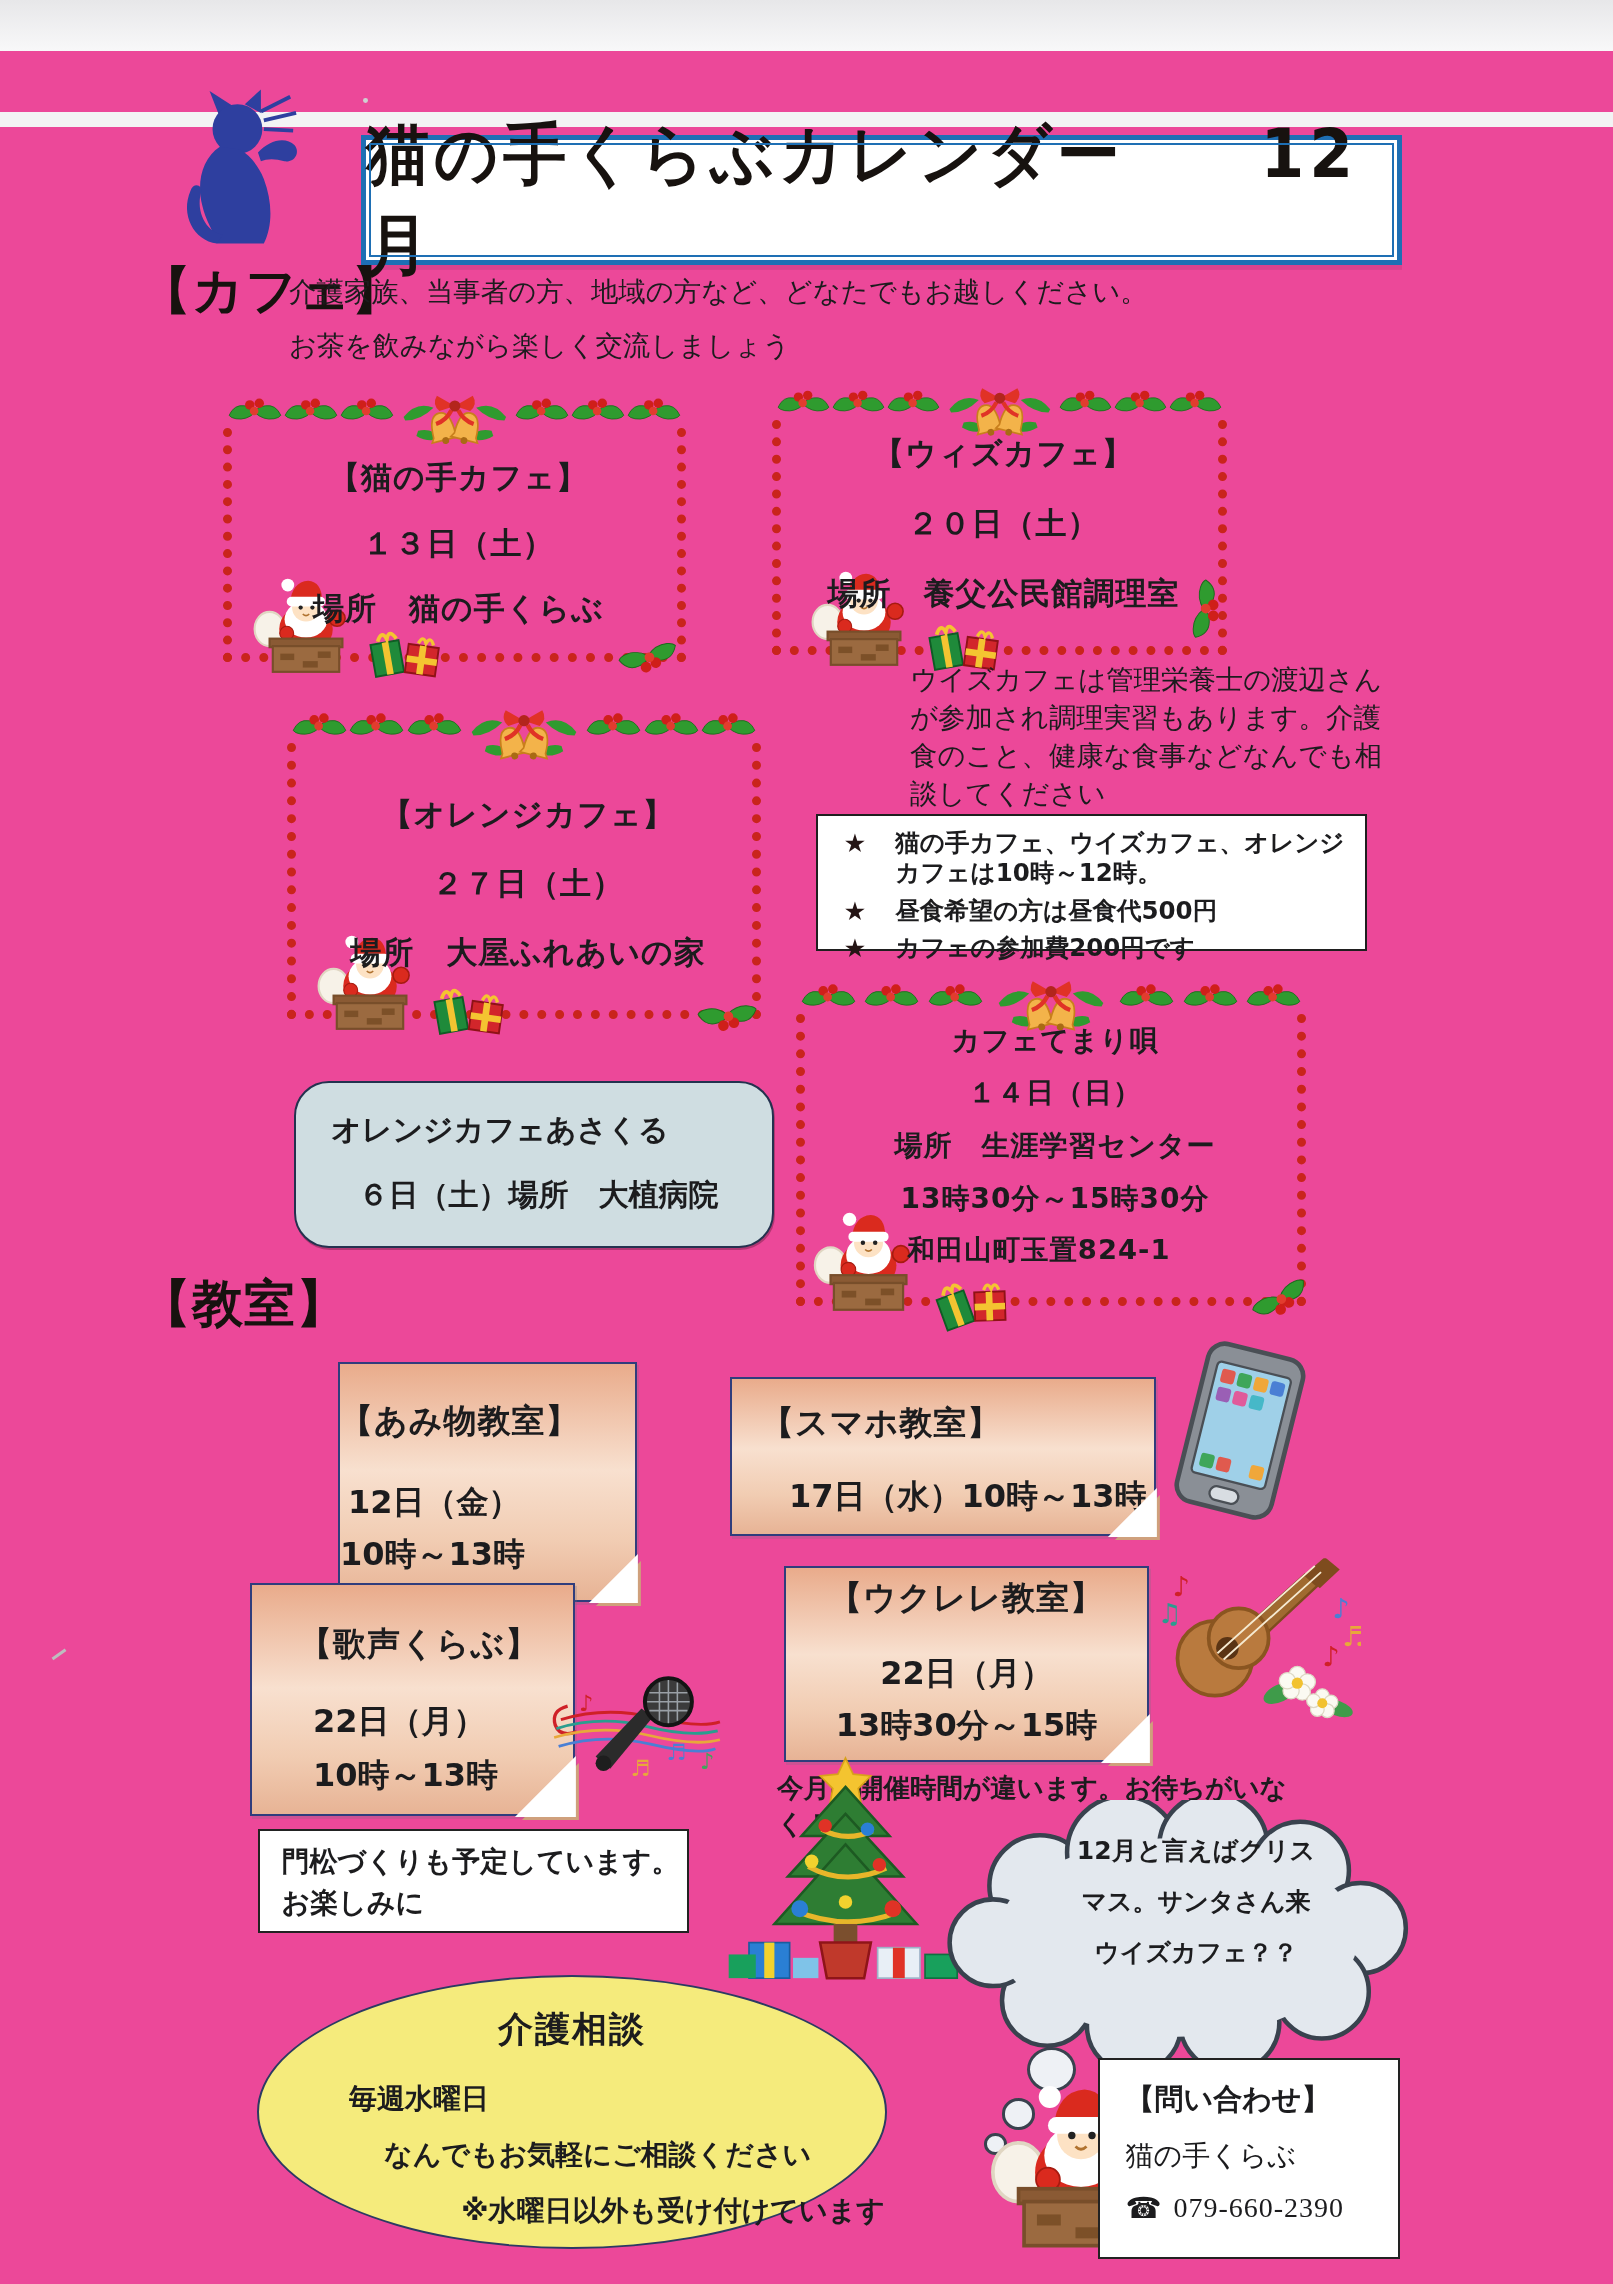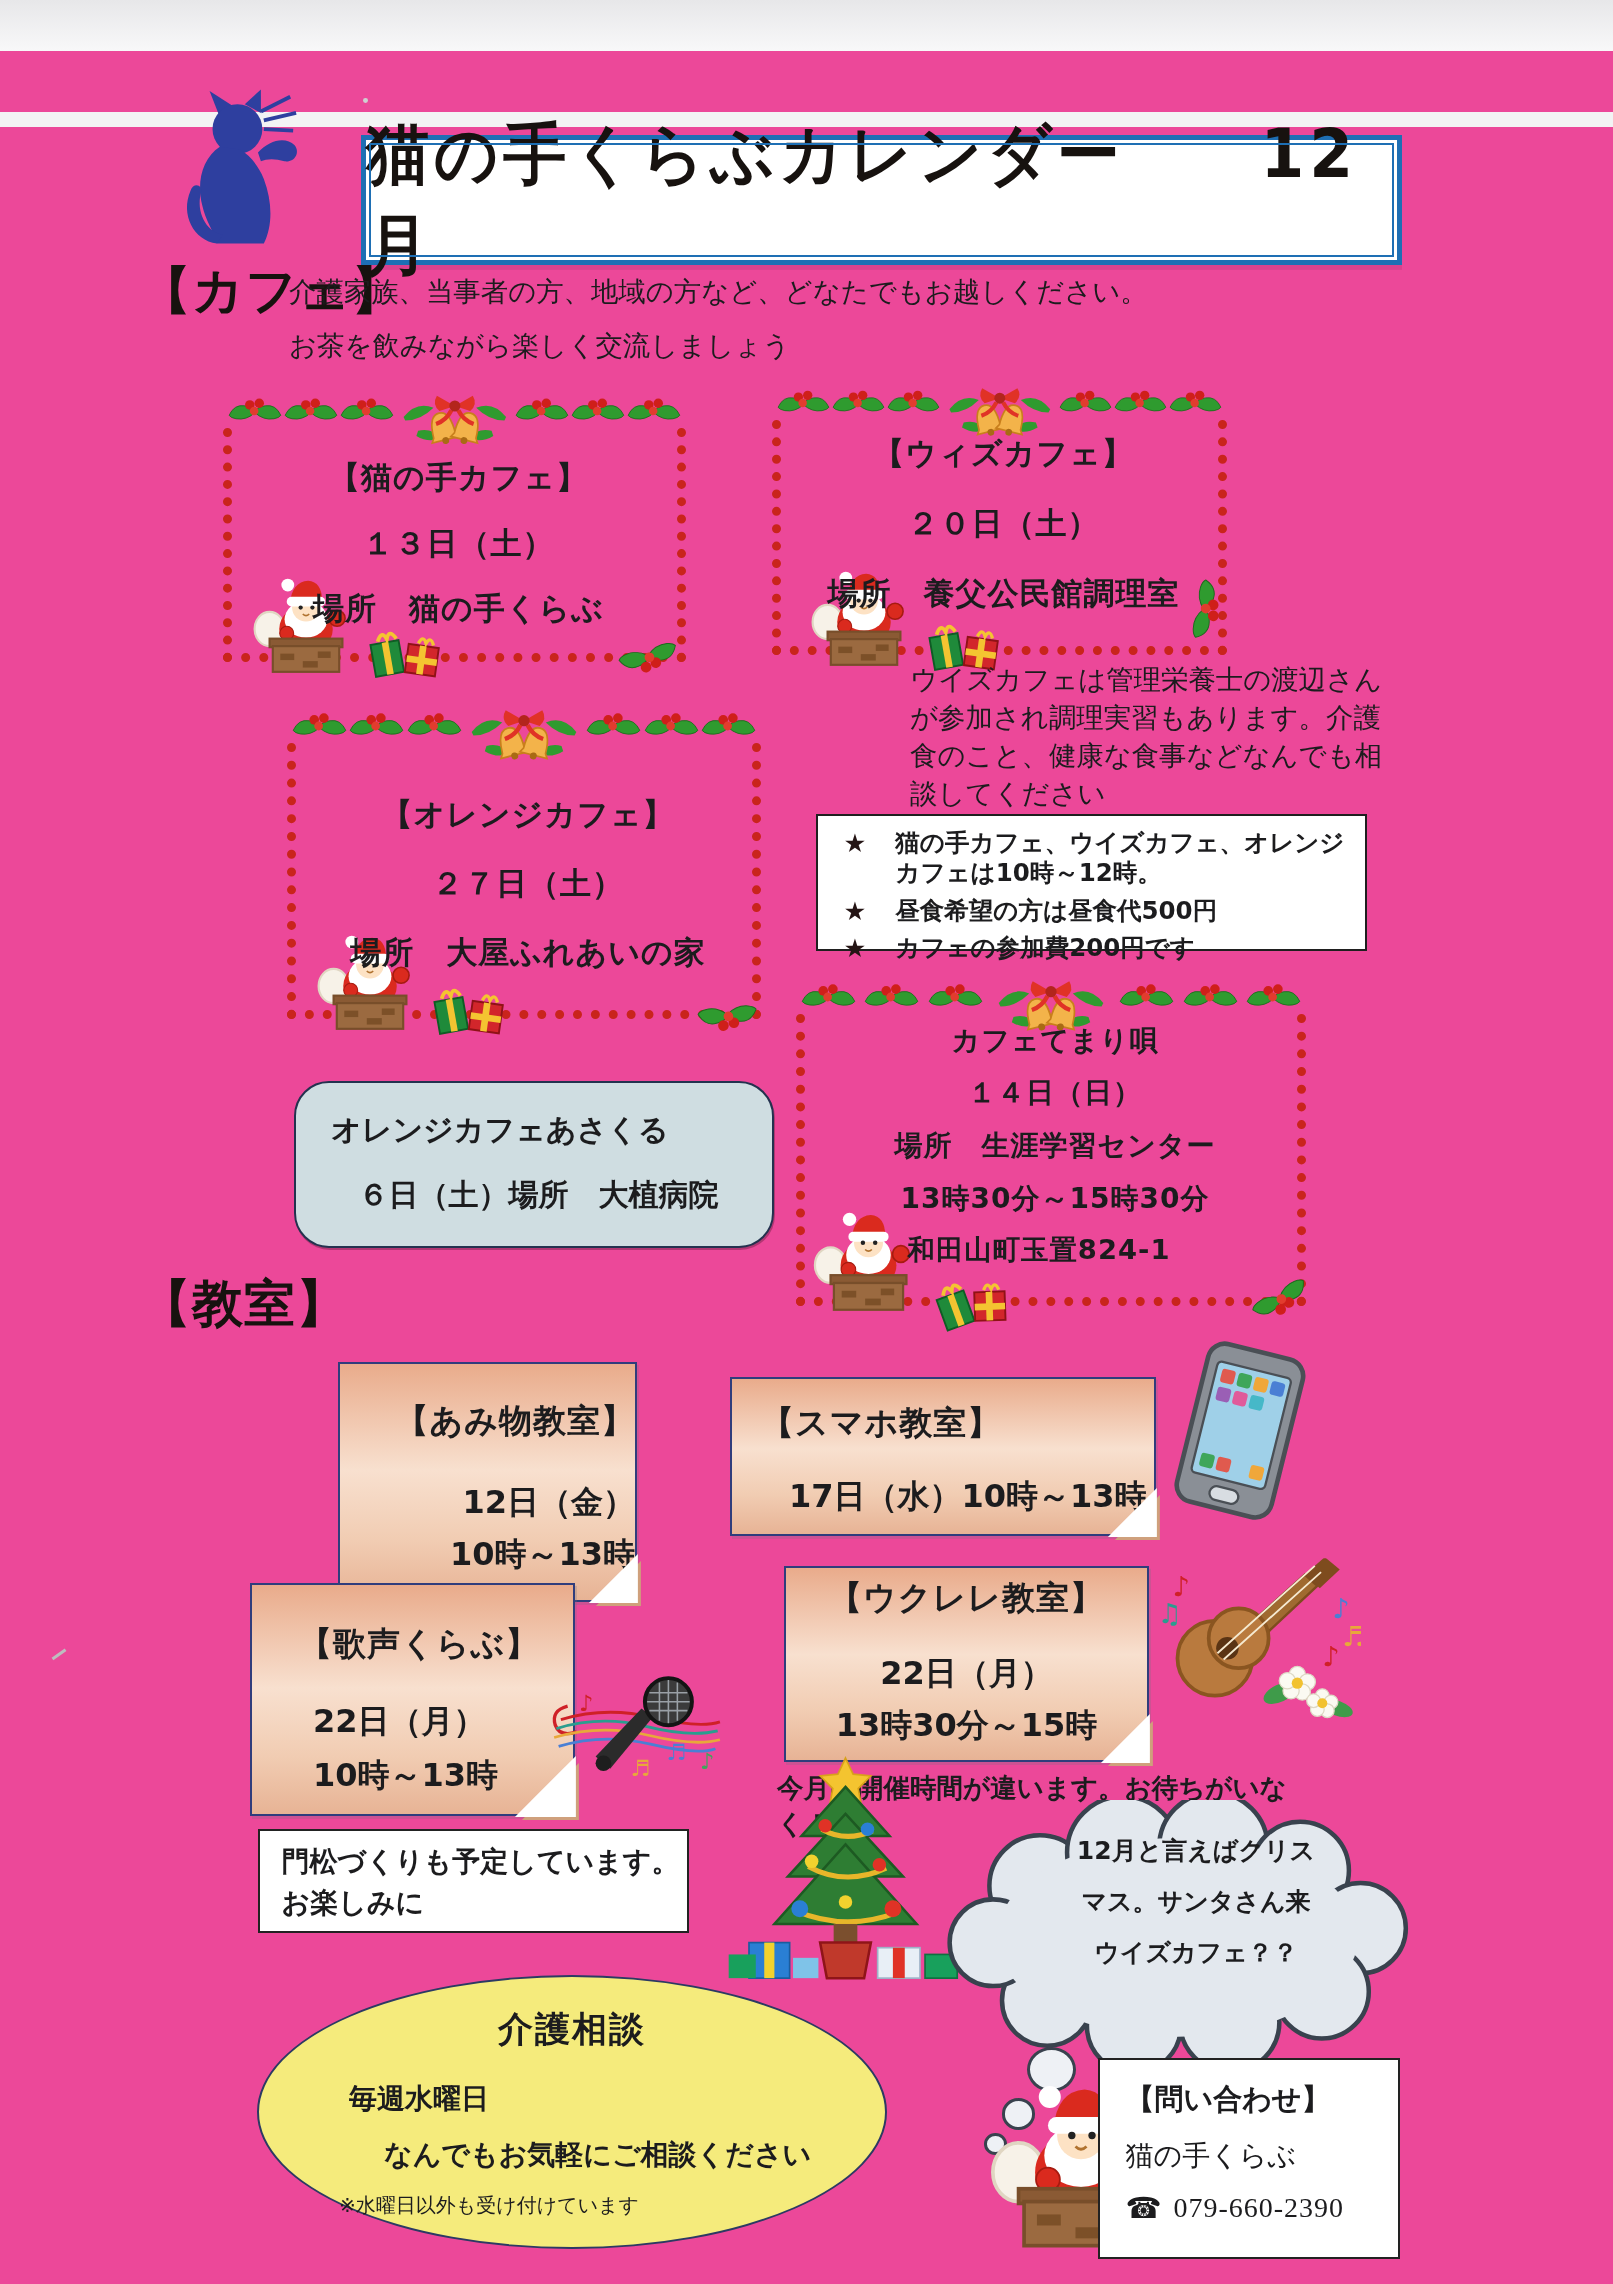--- a/index.html
+++ b/index.html
@@ -58,21 +58,21 @@
   
   .note{position:absolute;border:2.9px solid #303d7c;box-sizing:border-box;
         background:linear-gradient(180deg,#e9ab8b 0%,#f8e0cf 45%,#f1ccb2 75%,#e7b395 100%);
         box-shadow:2px 2.9px 0 rgba(110,110,130,.25);}
   .fold-cover{position:absolute;right:-2.9px;bottom:-2.9px;width:49px;height:49px;background:#ffffff;
               clip-path:polygon(100% 0,100% 100%,0 100%);}
   .fold-flap{position:absolute;right:-5.9px;bottom:-5.9px;width:45px;height:45px;background:#cfa07c;
              clip-path:polygon(0 100%,100% 0,100% 100%);filter:drop-shadow(-1px -1px 0 #303d7c);}
   .nname{font-size:33px;font-weight:700;letter-spacing:1px;}
   .nline{font-size:32px;font-weight:650;}
-  .note-knit{left:338px;top:1362px;width:299px;height:240px;text-align:right;}
+  .note-knit{left:338px;top:1362px;width:299px;height:240px;text-align:left;}
   .note-knit .nname{margin-top:35px;}
   .note-knit .d1{margin-top:37px;padding-left:8px;}
   .note-knit .d2{margin-top:7.8px;}
   .note-phone{left:730px;top:1377px;width:426px;height:159px;}
   .note-phone .nname{margin:21.6px 0 0 29px;}
   .note-phone .d1{margin:29px 0 0 57px;}
   .note-uke{left:784px;top:1566px;width:365px;height:196px;text-align:center;}
   .note-uke .nname{margin-top:8px;}
   .note-uke .d1{margin-top:31px;}
   .note-uke .d2{margin-top:7.8px;}
@@ -97,21 +97,21 @@
   .bub{position:absolute;border:3.9px solid #39424e;border-radius:50%;background:#eef1f5;}
   .bub1{left:1027px;top:2047px;width:43px;height:39px;}
   .bub2{left:1002px;top:2098px;width:27.4px;height:25.5px;}
   .bub3{left:984px;top:2133px;width:16.7px;height:15.7px;}
 
   .consult{left:257px;top:1975px;width:630px;height:274px;background:#f5eb7c;border:2.9px solid #2c3a63;
            border-radius:50%;box-sizing:border-box;}
   .consult .ctitle{text-align:center;margin-top:29px;font-size:35px;font-weight:800;letter-spacing:2px;}
   .consult .cl1{margin:27.4px 0 0 90px;font-size:28px;font-weight:600;}
   .consult .cl2{margin:17.6px 0 0 125px;font-size:28px;font-weight:600;}
-  .consult .cl3{margin:17.6px 0 0 80px;font-size:20px;font-weight:400;}
+  .consult .cl3{margin:17.6px 0 0 80px;font-size:28px;font-weight:700;text-align:right;}
 
   .santa-big{left:980px;top:2011px;width:202px;height:271px;}
 
   .contactbox{left:1098px;top:2058px;width:302px;height:201px;border:2.9px solid #222;background:#fff;
               box-sizing:border-box;padding:19.6px 0 0 25.5px;}
   .contactbox .t{font-size:29px;font-weight:650;}
   .contactbox .n{font-size:28px;font-weight:550;margin-top:17.6px;}
   .contactbox .p{margin-top:15.7px;display:flex;align-items:center;gap:11.8px;}
   .contactbox .pi{font-size:29px;}
   .contactbox .pn{font-size:28px;font-family:"Liberation Serif","DejaVu Serif",serif;letter-spacing:1px;}

